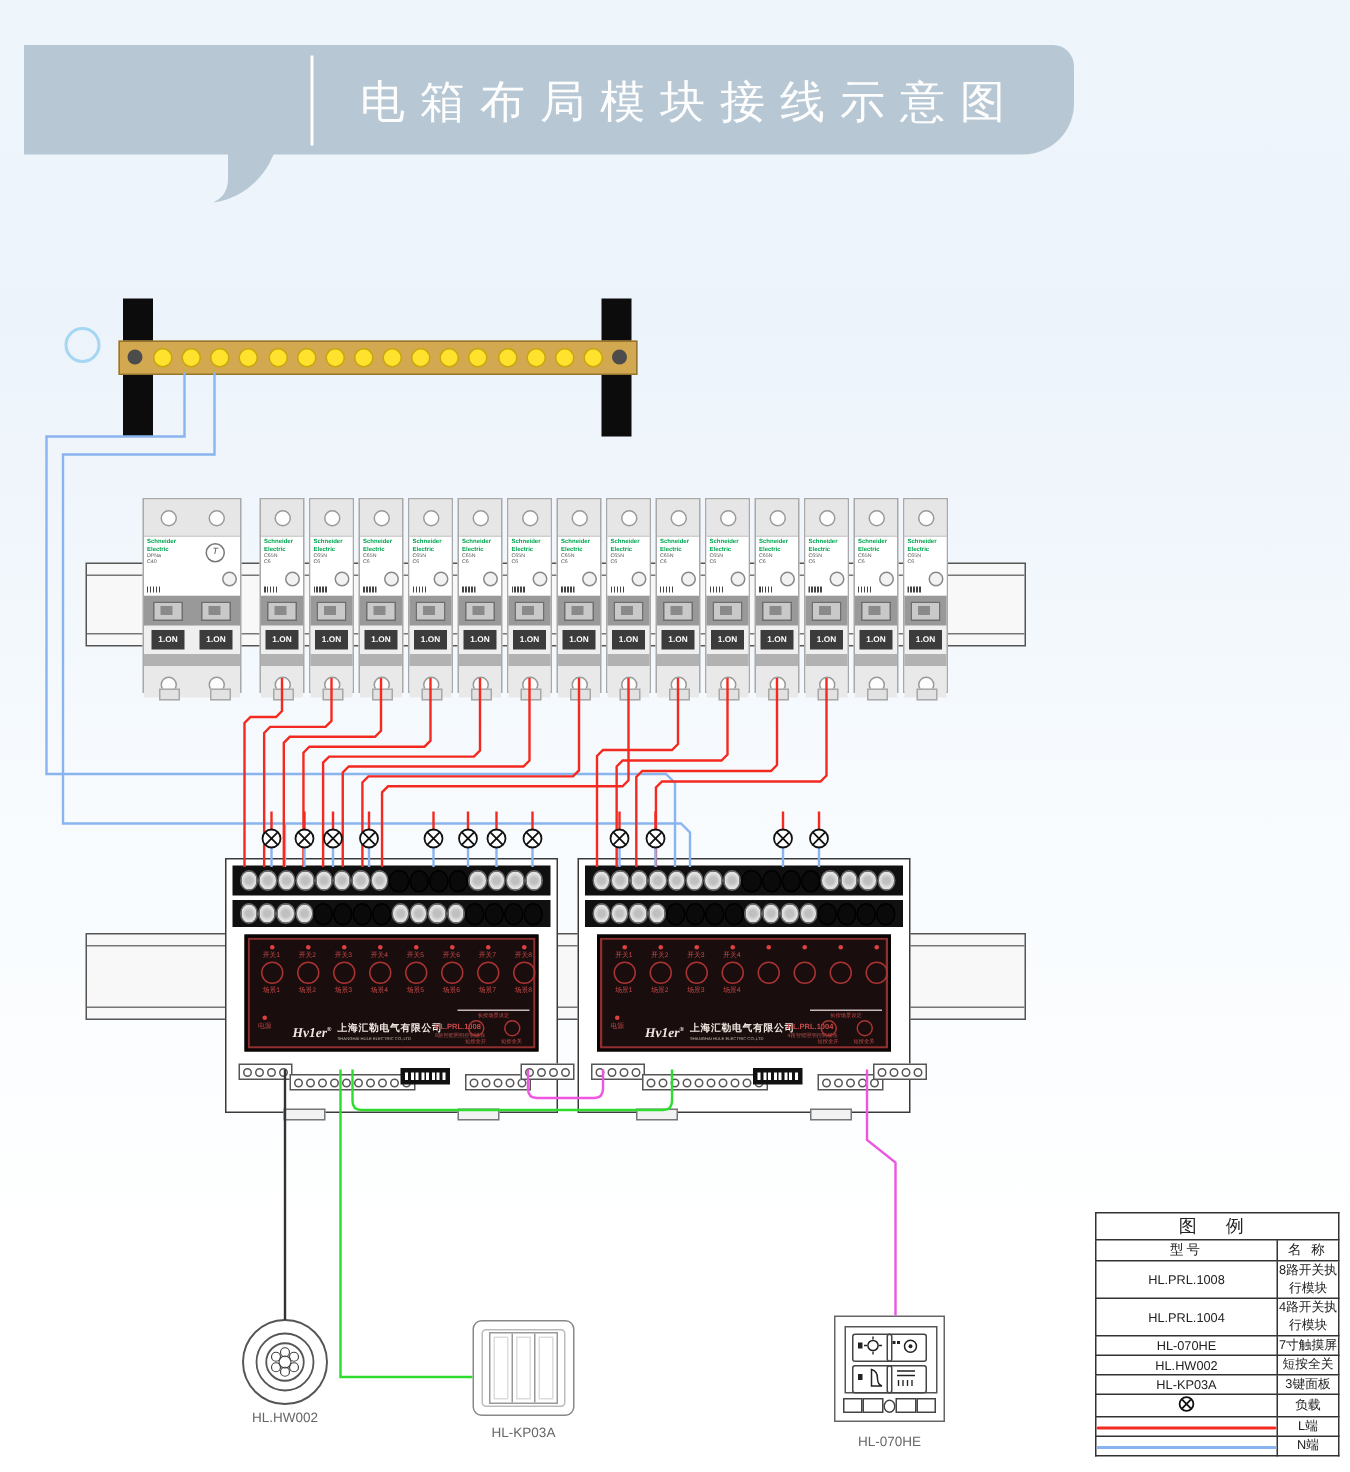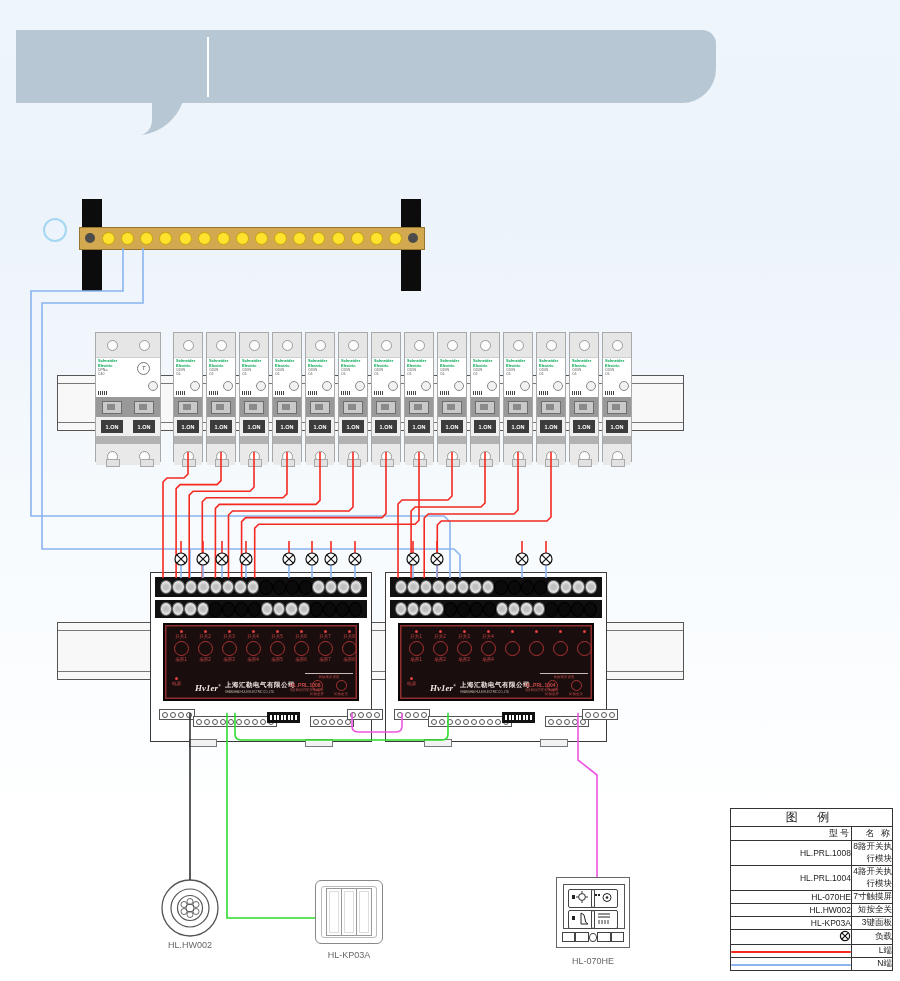--- a/index.html
+++ b/index.html
@@ -101,35 +101,36 @@
   #he070 .scr{position:absolute;left:6px;top:6px;width:60px;height:43px;border:1px solid #555;}
   #he070 .btn{position:absolute;width:25px;height:17px;border:1px solid #444;border-radius:2px;}
   #he070 .brow{position:absolute;left:5px;bottom:5px;right:5px;display:flex;align-items:center;justify-content:space-between;}
   #he070 .brow b{width:13px;height:8px;border:1px solid #444;}
   #he070 .brow i{width:7px;height:7px;border:1px solid #444;border-radius:50%;}
   
   #legend{position:absolute;left:730px;top:808px;width:163px;border-collapse:collapse;background:#fff;z-index:3;}
   #legend td,#legend th{border:1px solid #333;text-align:center;color:#222;padding:0;height:12px;font-weight:normal;}
   #legend th.lt{height:16px;font-size:12px;letter-spacing:8px;}
   #legend .hd td{height:13px;font-size:9px;letter-spacing:2px;}
-  #legend td{font-size:8.5px;text-align:right;}
+  #legend td{font-size:8.5px;}
   #legend td.c1{width:76px;}
   .sw-line{display:inline-block;width:120px;height:2px;vertical-align:middle;border-radius:2px;}
   #wires{position:absolute;left:0;top:0;z-index:4;pointer-events:none;}
 </style>
 </head>
 <body>
 
 <div id="canvas">
 
   <div class="title-bubble"></div>
   <svg id="bubble-tail" width="80" height="36">
     <path d="M10,0 V18 C10,27 6,31 0,34 C22,31 36,15 41,0 Z" fill="#b7c8d4"></path>
   </svg>
   <div class="title-divider"></div>
+  <div class="title-text">电箱布局模块接线示意图</div>
 
   <div class="marker-circle"></div>
   <div class="bracket" style="left:82px"></div>
   <div class="bracket" style="left:401px"></div>
   <div class="busbar" id="busbar">
       <i class="busdot"></i>
       <i class="busdot"></i>
       <i class="busdot"></i>
       <i class="busdot"></i>
       <i class="busdot"></i>

